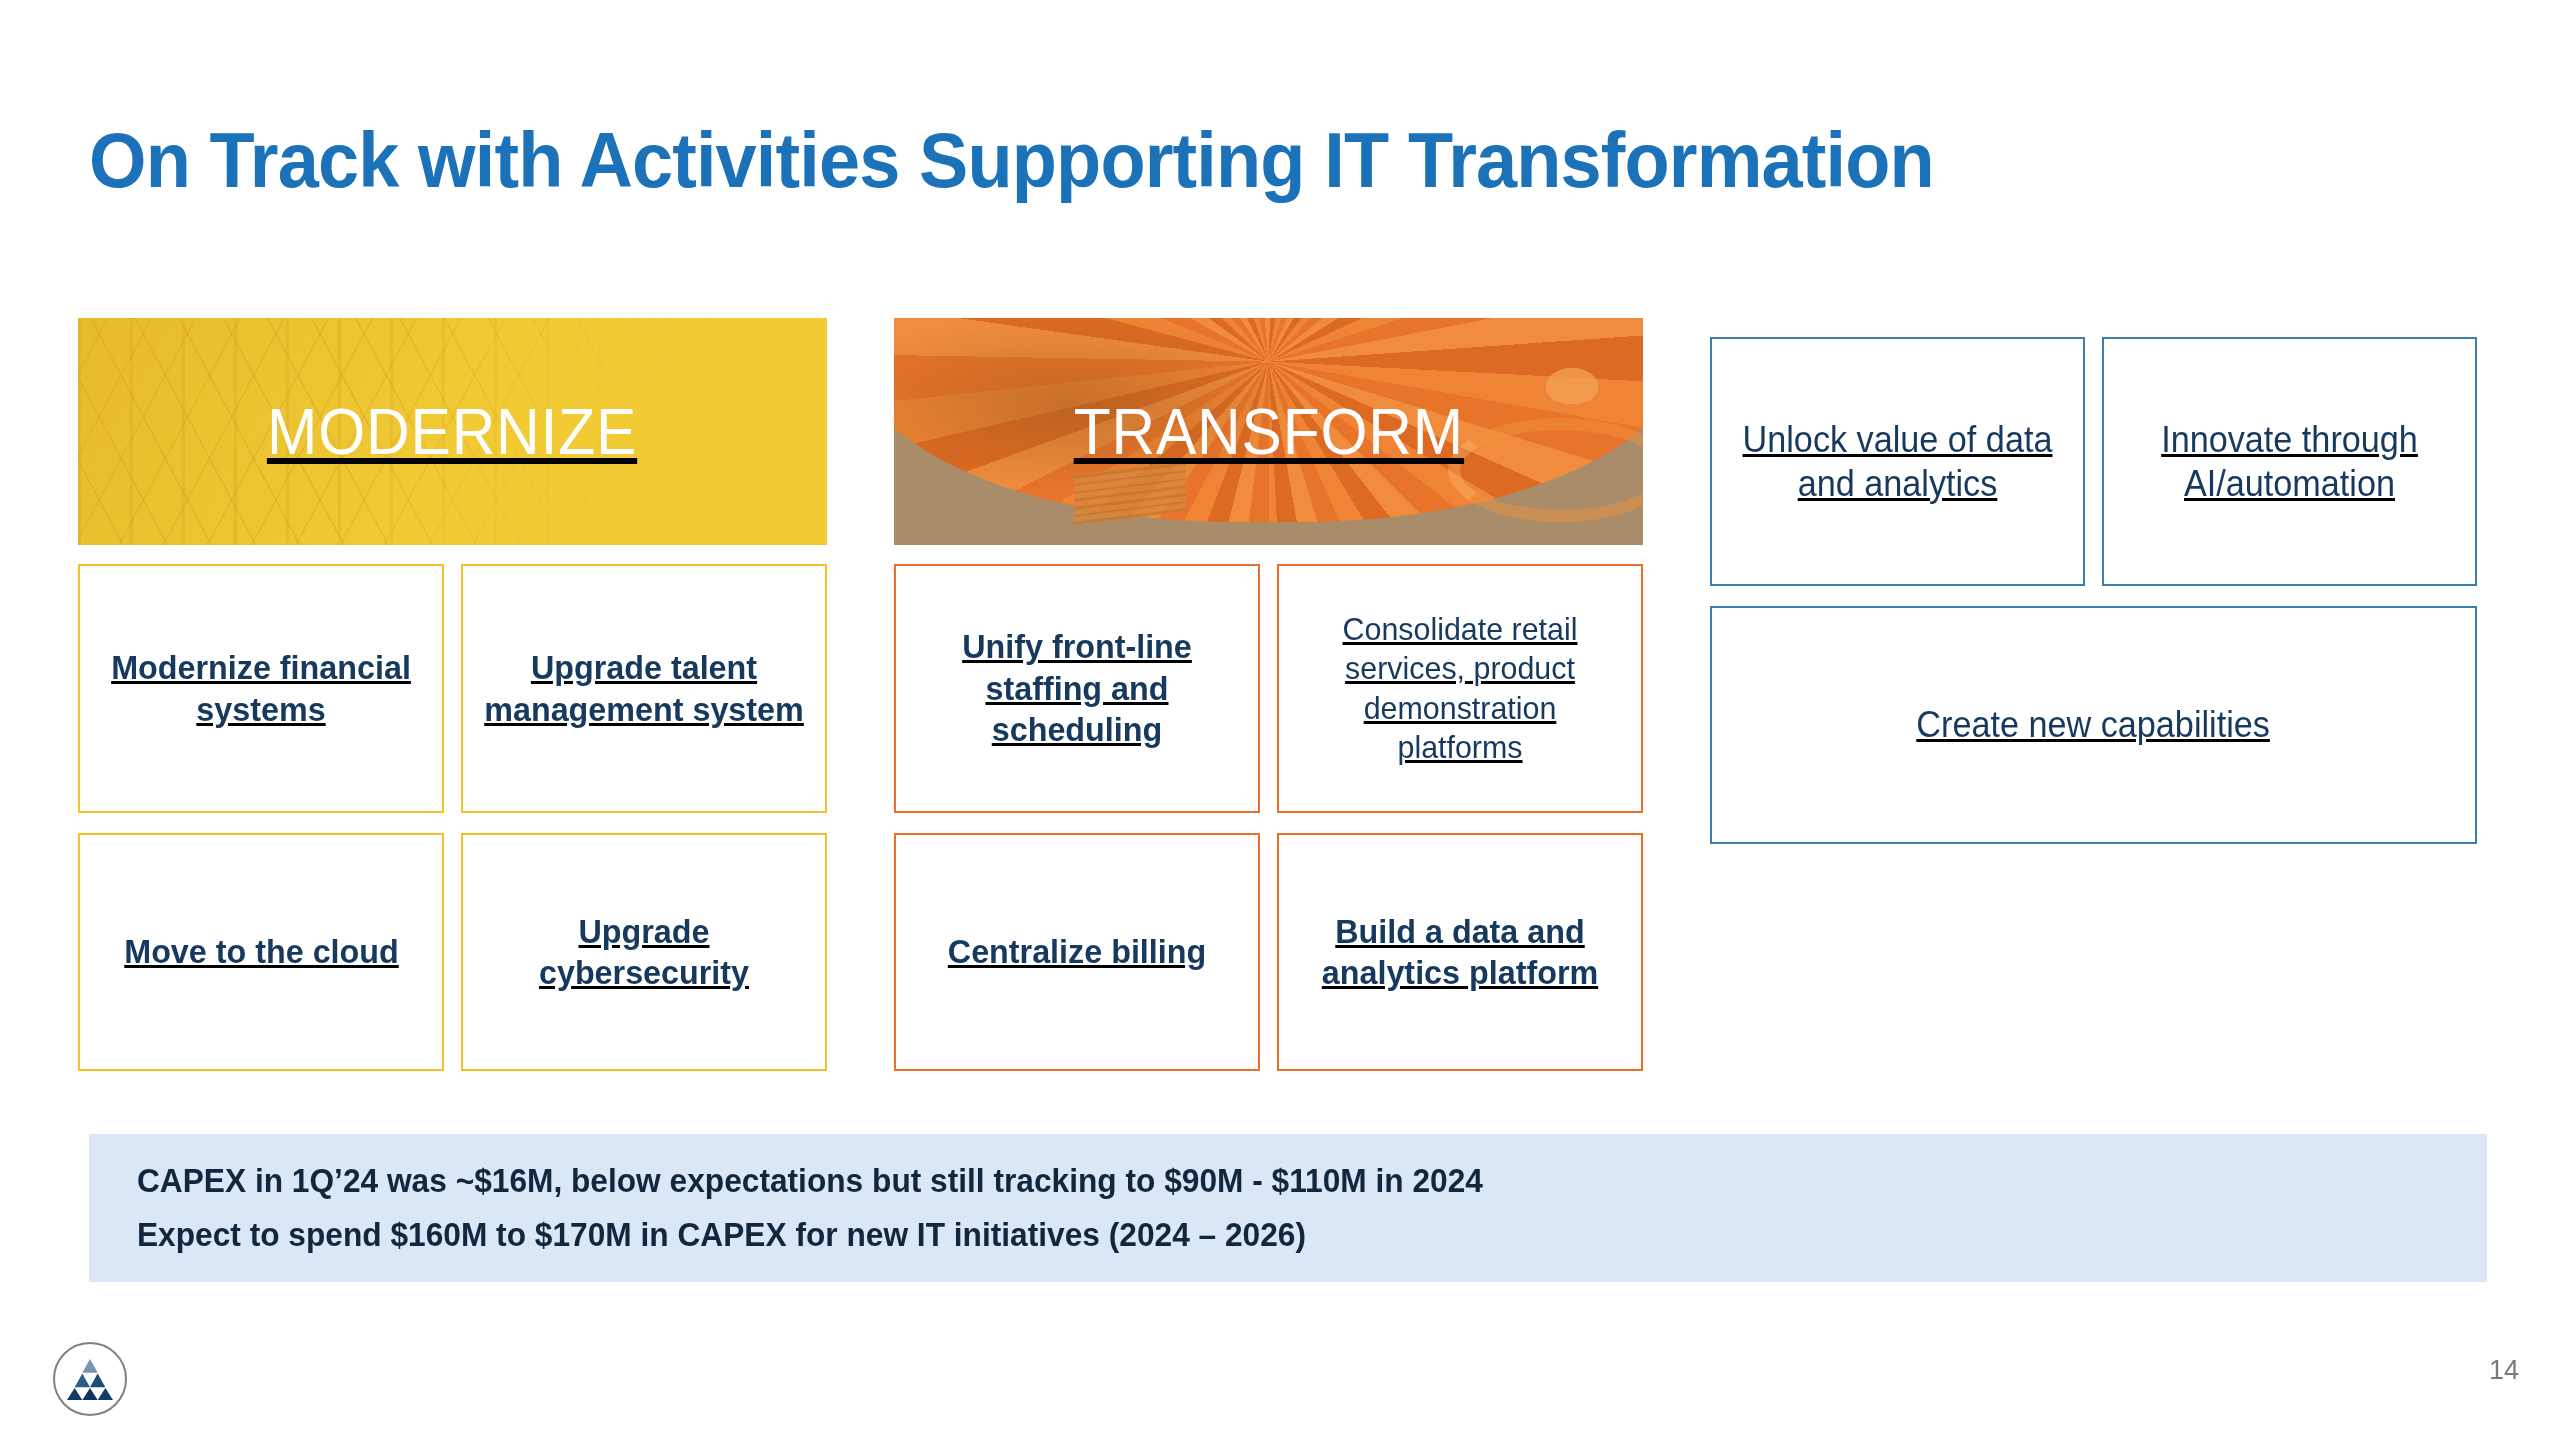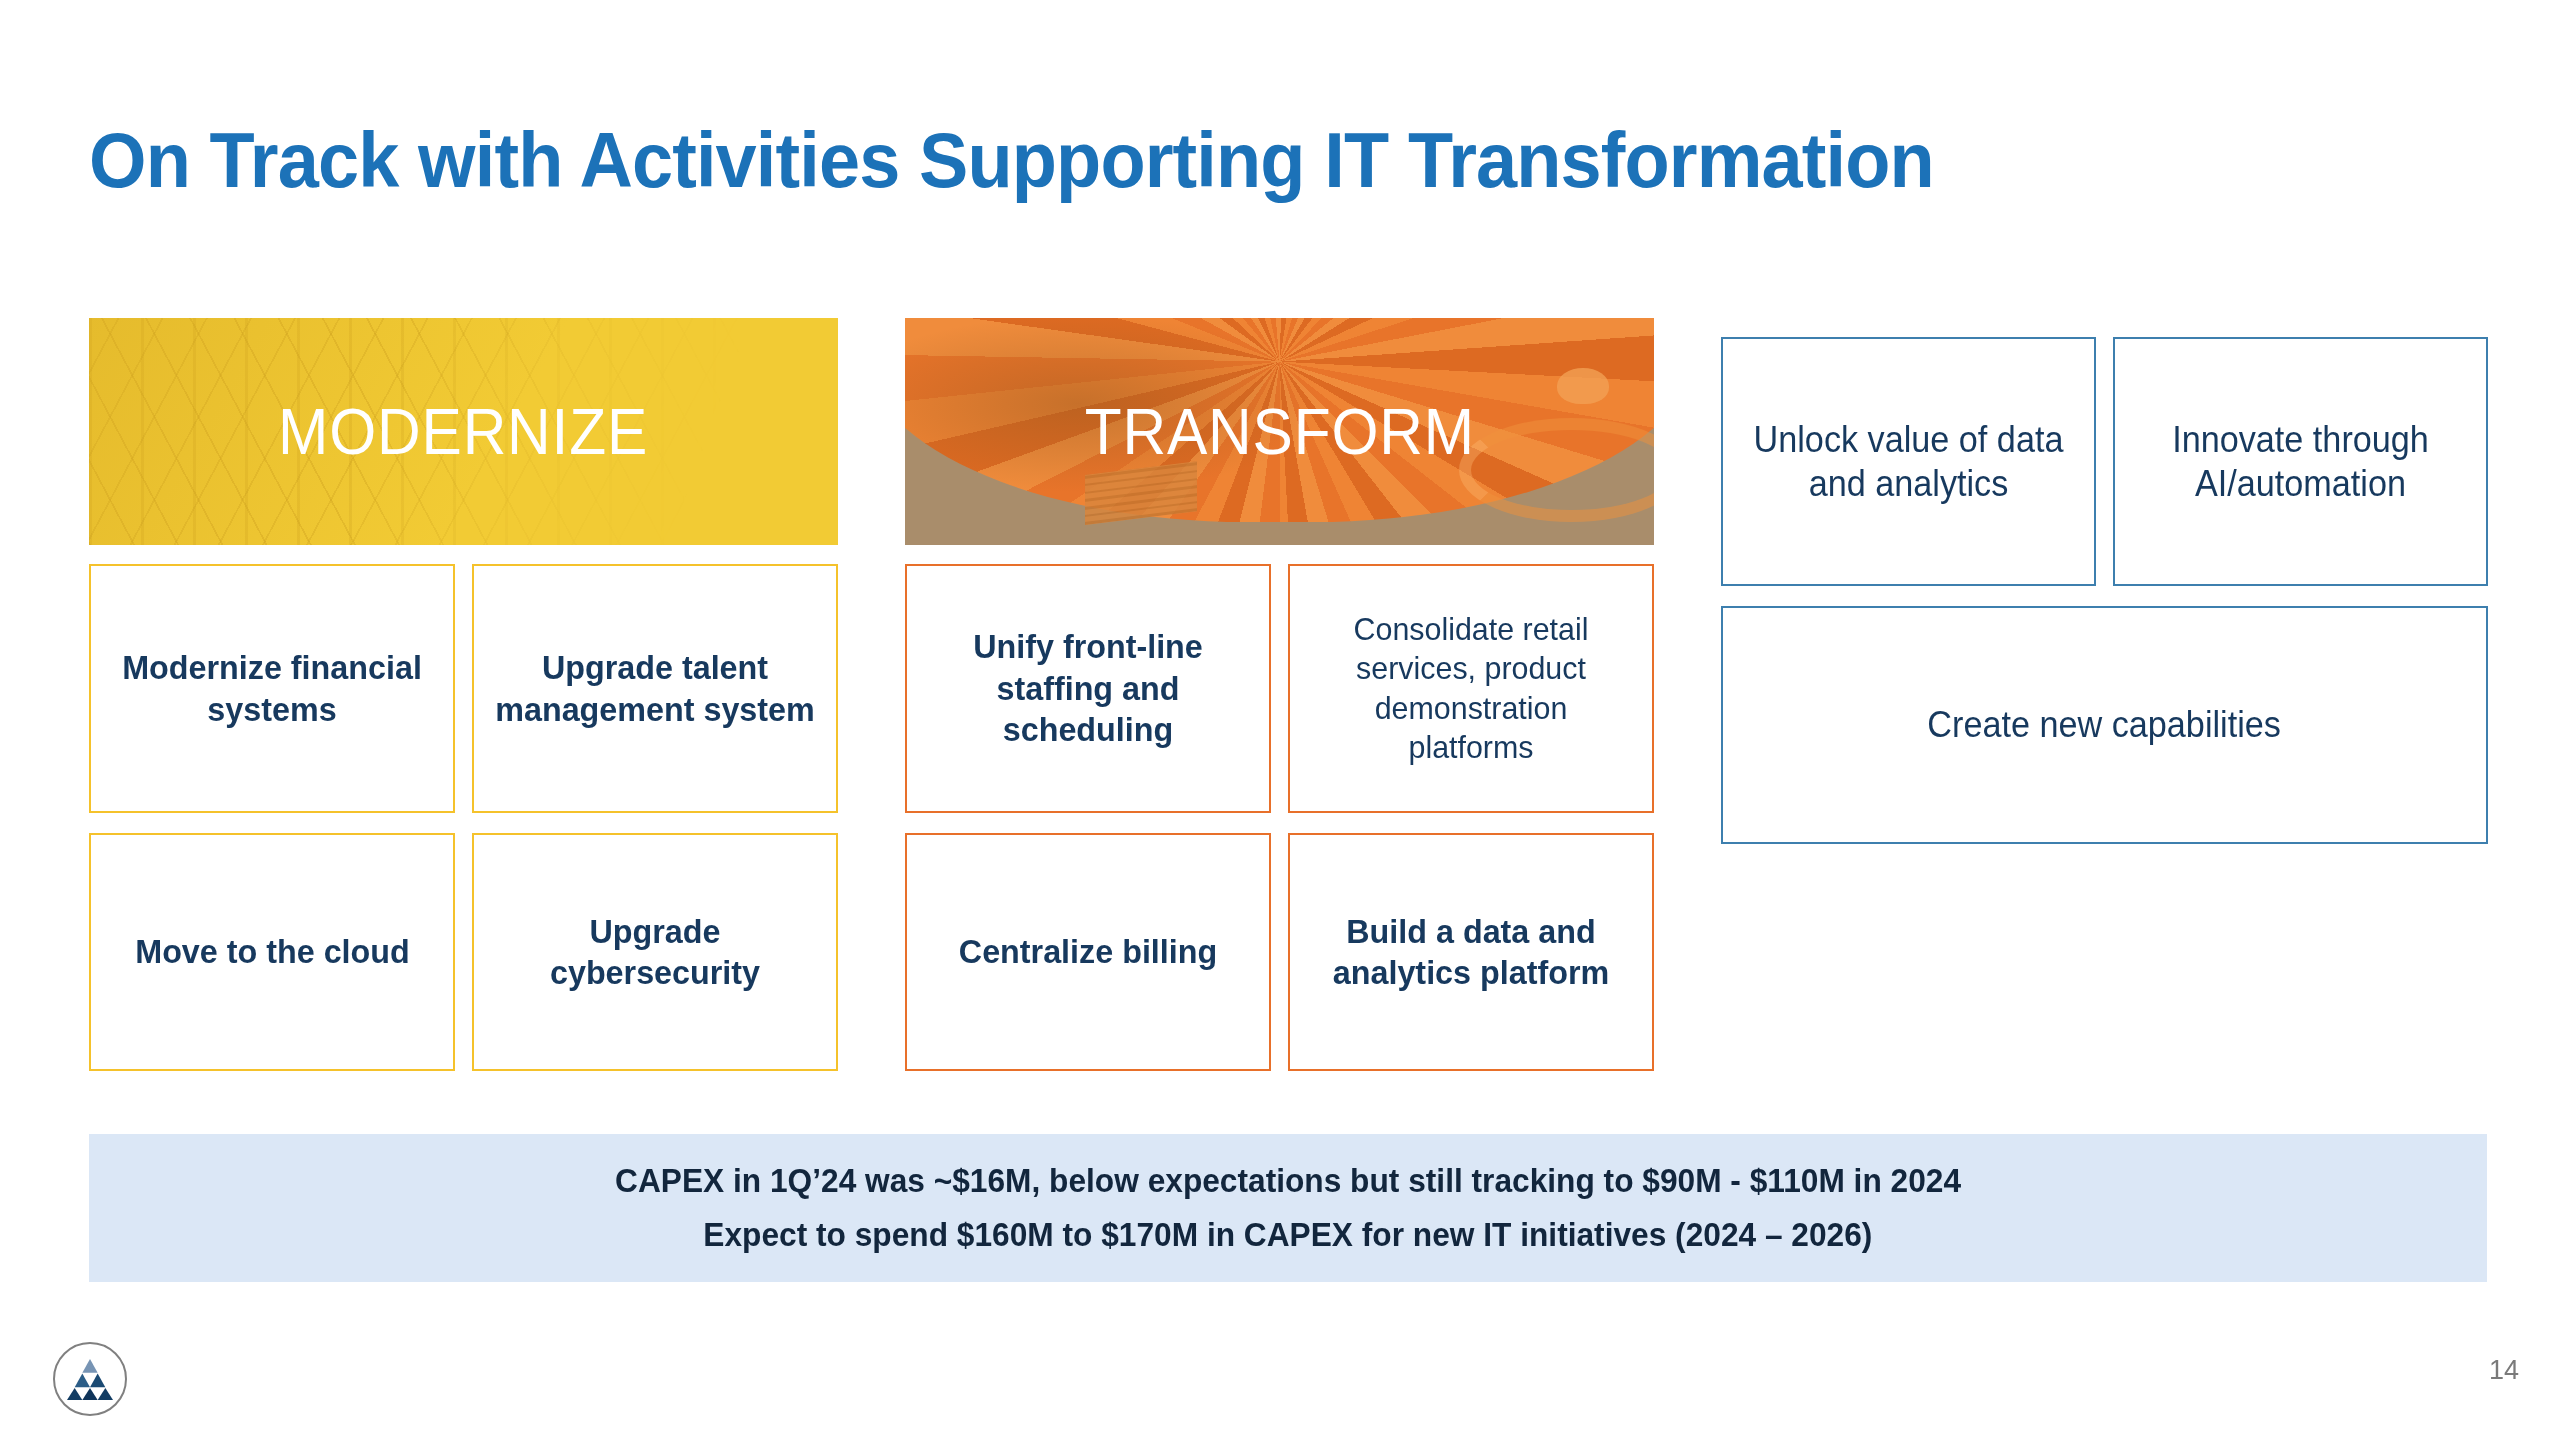--- a/index.html
+++ b/index.html
@@ -21,24 +21,25 @@
     color:#1c72b8;
     letter-spacing:-0.9px;
     transform:scaleX(0.96);
     transform-origin:left center;
     white-space:nowrap;
   }
 
   
   #columns {
     position:absolute;
-    left:89px; top:318px;
+    left:78px; top:318px;
     width:2398px; height:795px;
     display:grid;
     grid-template-columns:749px 67px 749px 67px 767px;
+    text-decoration:underline;
   }
   .col { display:flex; flex-direction:column; }
   .spacer { }
 
   
   .banner {
     height:227px;
     position:relative;
     overflow:hidden;
     display:flex;
@@ -152,21 +153,20 @@
   .row-two { height:238px; margin-top:20px; }
 
   
   #capex-box {
     position:absolute;
     left:89px; top:1134px;
     width:2398px; height:148px;
     background:#dbe7f6;
     display:flex;
     flex-direction:column;
-    align-items:center;
     justify-content:center;
     gap:15.5px;
   }
   .capex-line {
     color:#12263d;
     font-size:33px;
     font-weight:bold;
     white-space:nowrap;
     transform:scaleX(0.96);
   }

